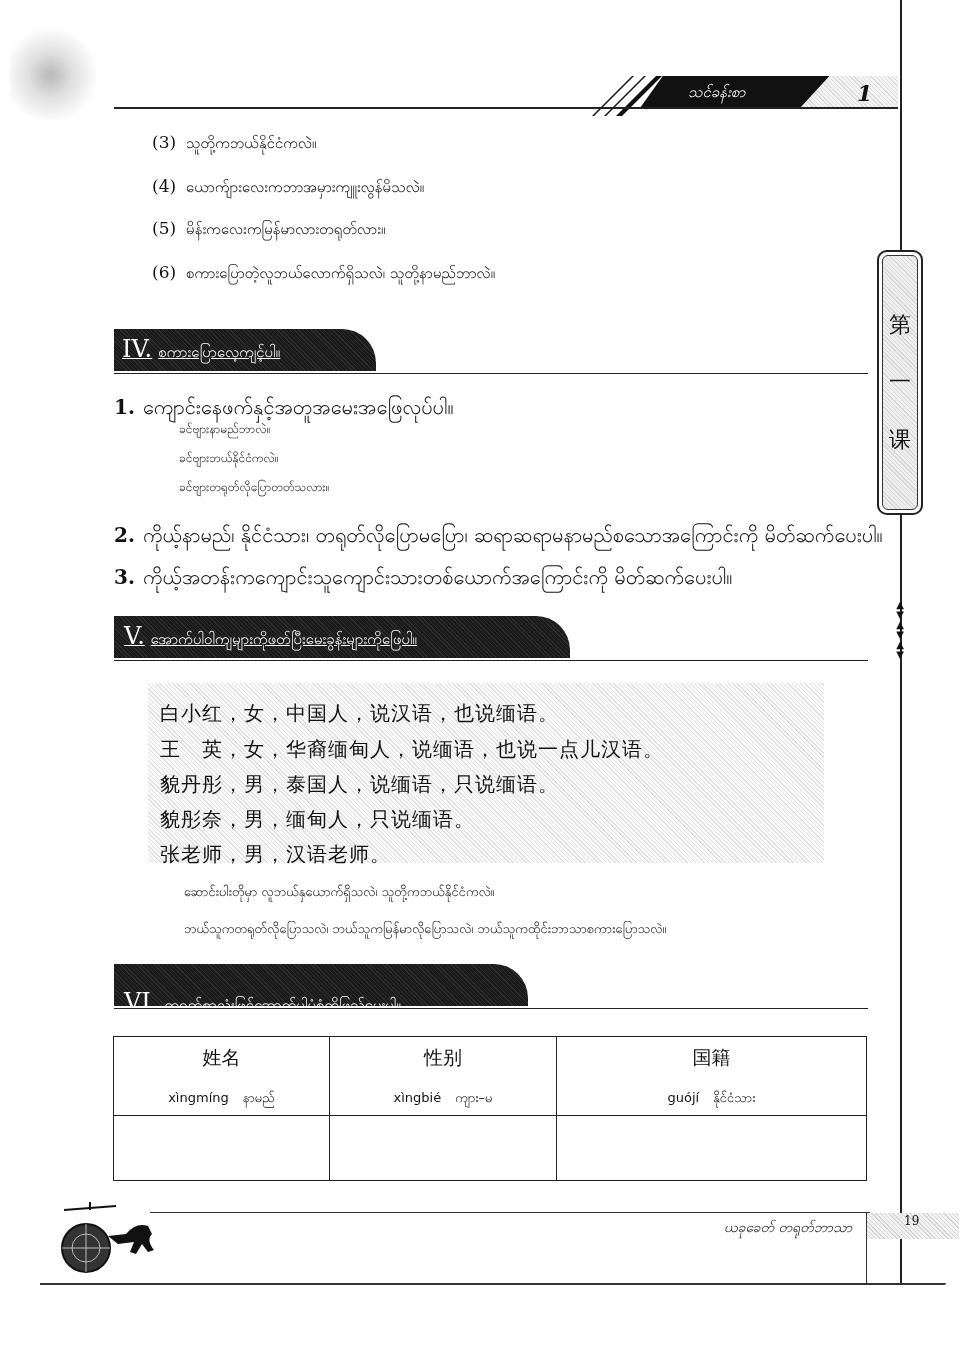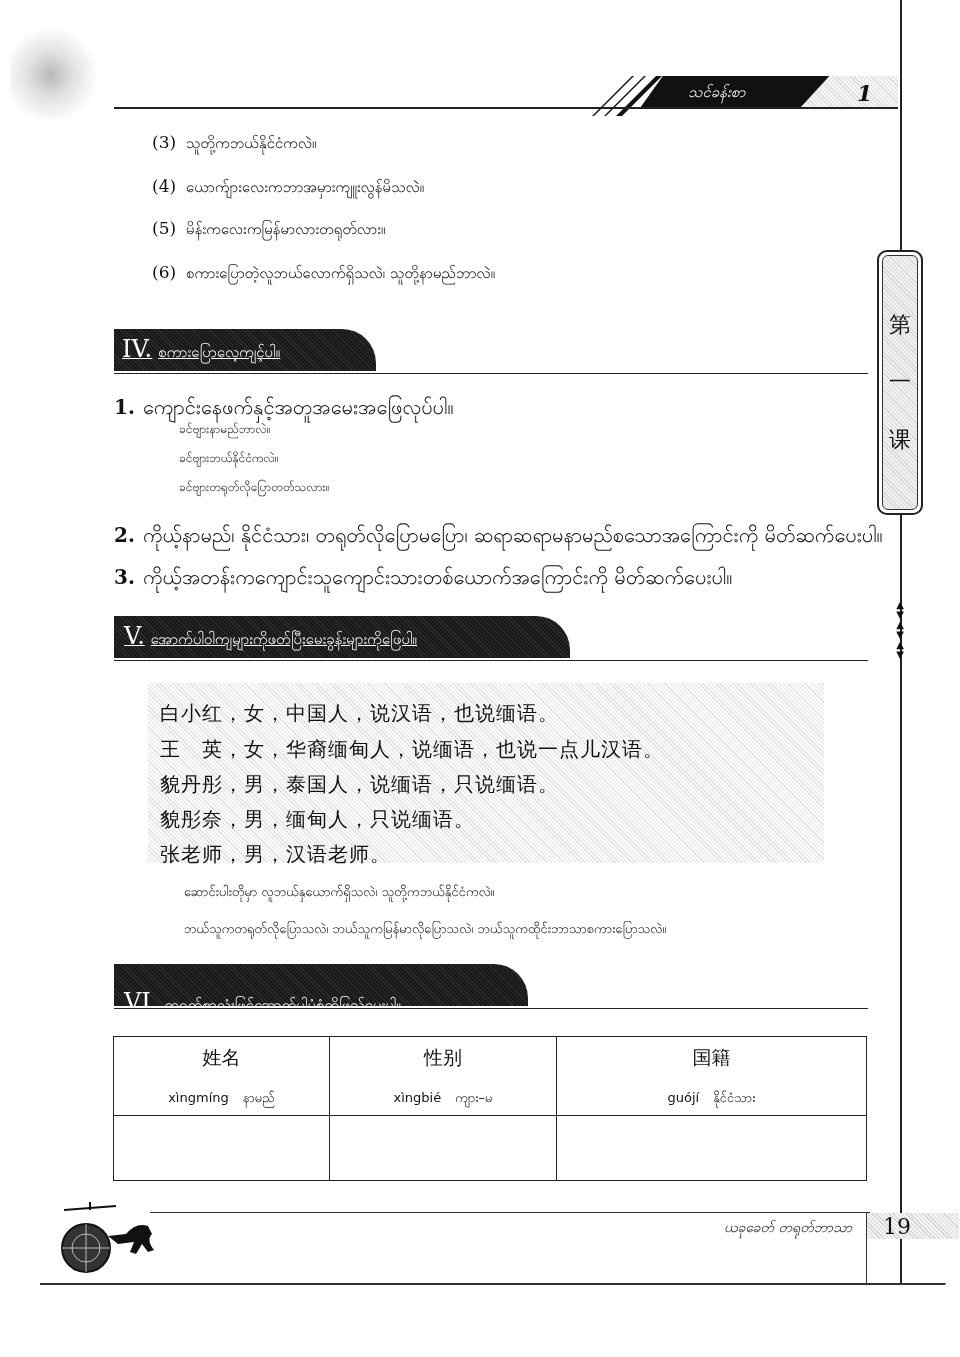--- a/index.html
+++ b/index.html
@@ -93,21 +93,21 @@
 
     
     .footer-rule { left: 150px; top: 1212px; width: 720px; height: 1px; background: #333; }
     .footer-vline { left: 866px; top: 1212px; width: 1px; height: 72px; background: #333; }
     .footer-bottom { left: 40px; top: 1283px; width: 906px; height: 2px; background: #333; border-bottom-right-radius: 10px; }
     .footer-text { left: 708px; top: 1218px; font-size: 14px; font-style: italic; white-space: nowrap; margin-left: 16px; }
     .page-num-box {
       left: 867px; top: 1213px; width: 92px; height: 26px;
       background: repeating-linear-gradient(45deg, #d6d6d6 0 1px, #f2f2f2 1px 3px);
     }
-    .page-num { left: 883px; top: 1214px; font-size: 22px; }
+    .page-num { left: 904px; top: 1214px; font-size: 12px; }
     .chariot { left: 56px; top: 1200px; width: 110px; height: 74px; }
   </style>
 </head>
 <body>
 
 <div class="abs speckle"></div>
 
 <div class="abs stripe thin" style="left:612px;"></div>
 <div class="abs stripe thin" style="left:624px;"></div>
 <div class="abs stripe" style="left:636px;"></div>

